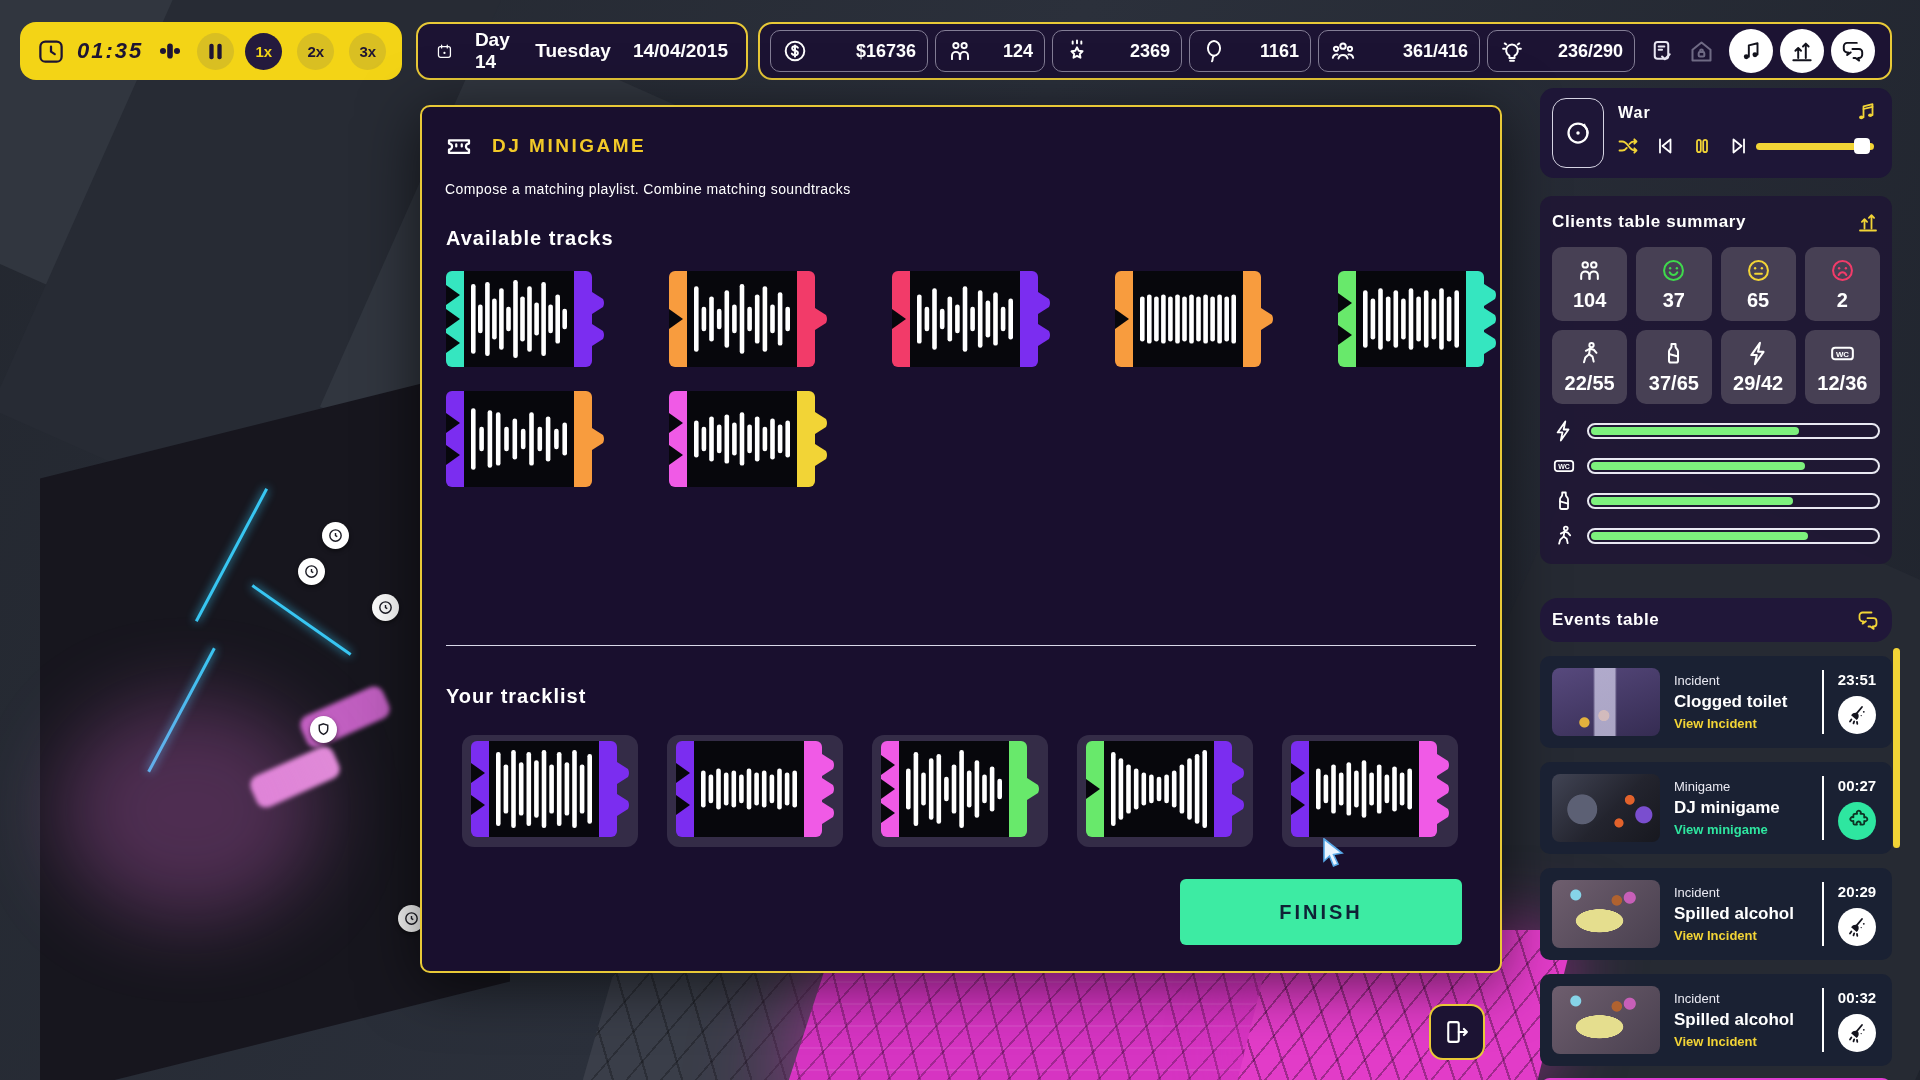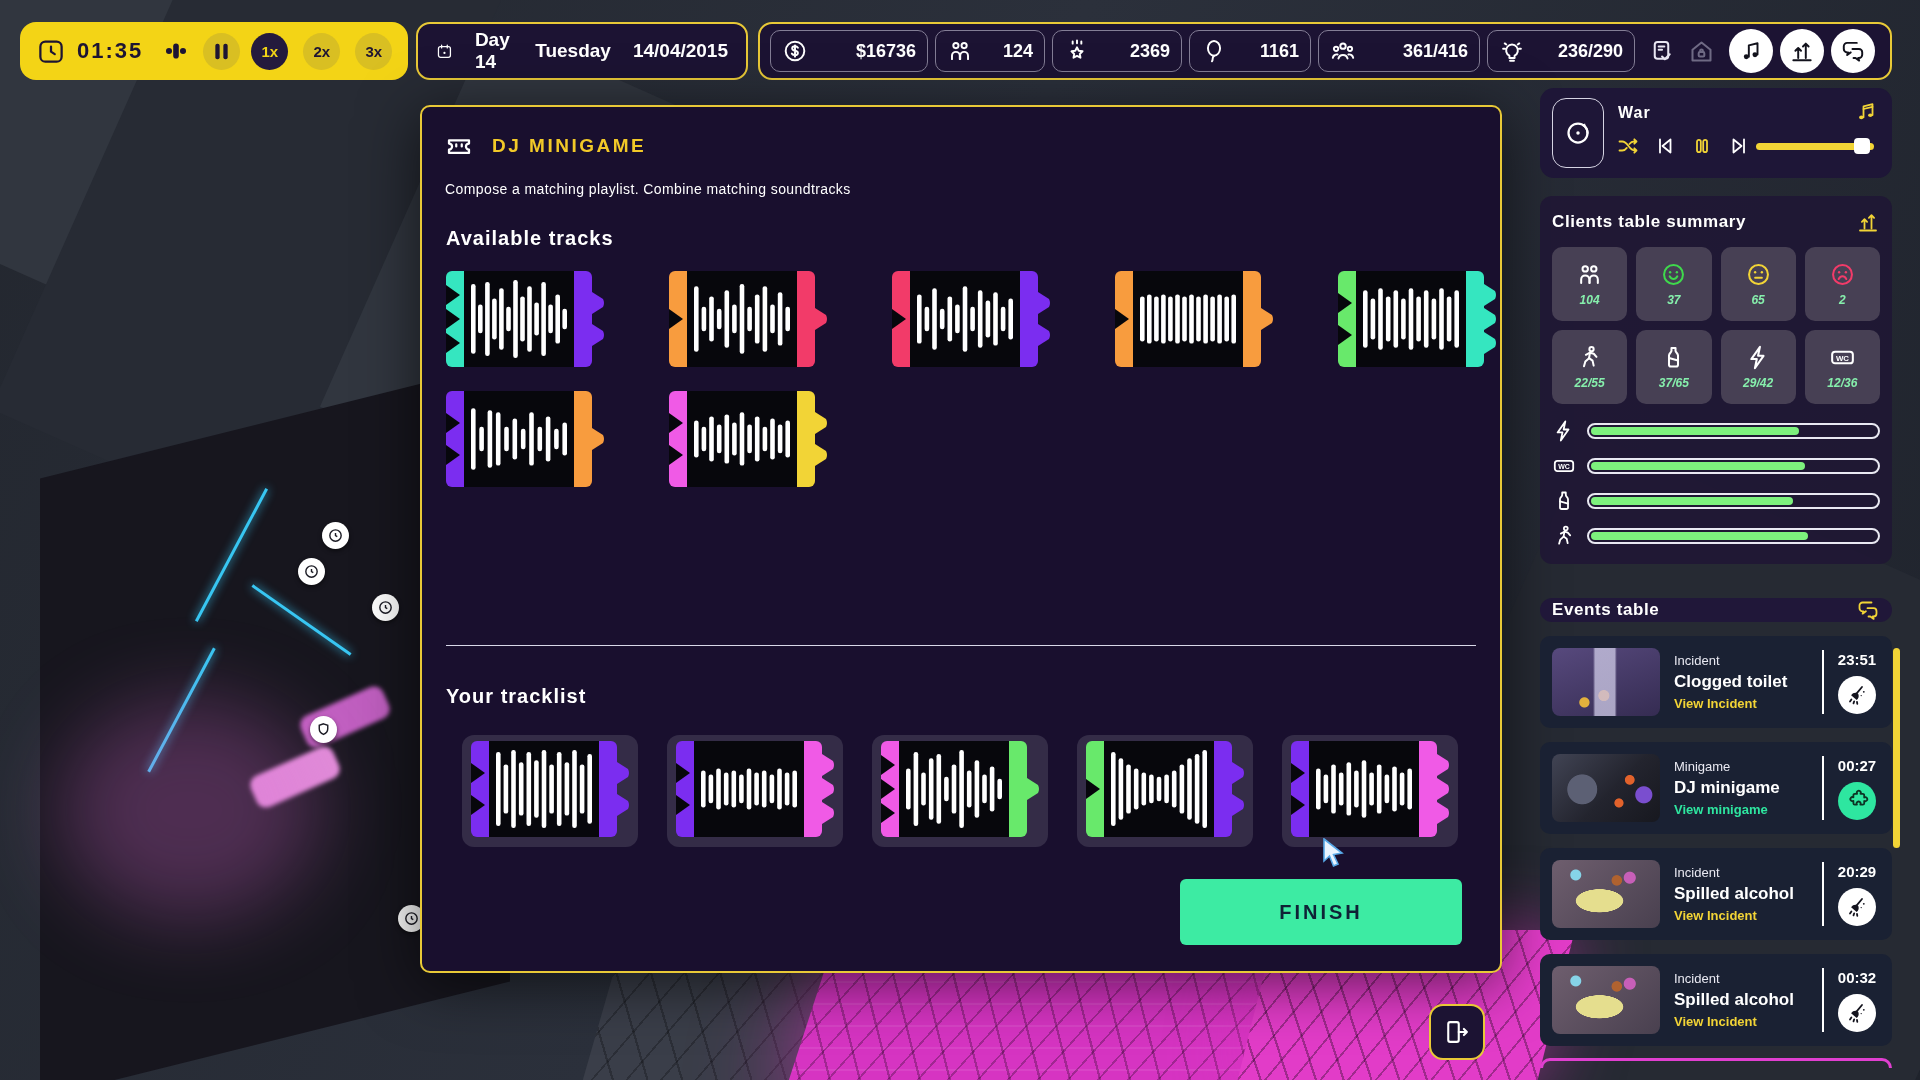--- a/index.html
+++ b/index.html
@@ -33,21 +33,21 @@
     transform:skewX(-16deg);}
   .map-badge{position:absolute;width:27px;height:27px;border-radius:50%;background:#fff;
     display:flex;align-items:center;justify-content:center;color:#1b1b24;box-shadow:0 2px 4px rgba(0,0,0,.5);}
   .map-badge svg{width:17px;height:17px;}
 
   
   .time-pill{left:20px;top:22px;height:58px;background:var(--pill-yellow);border-radius:16px;
     display:flex;align-items:center;gap:11px;padding:0 16px;color:#1d1433;}
   .time-pill .t-icon{width:30px;height:30px;}
   .time-pill svg{width:100%;height:100%;}
-  .time-text{font-size:22px;font-weight:800;letter-spacing:2px;margin-right:8px;}
+  .time-text{font-size:22px;font-weight:800;letter-spacing:2px;margin-right:2px;font-style:italic;}
   .vol-icon{width:28px;height:28px;margin-right:2px;}
   .round-btn{width:37px;height:37px;border-radius:50%;display:flex;align-items:center;justify-content:center;
     background:#d9bf22;color:#1d1433;font-weight:800;font-size:15px;cursor:pointer;}
   .round-btn svg{width:20px;height:20px;}
   .round-btn.selected{background:#241a3d;color:var(--pill-yellow);}
 
   .panel-dark{background:#1c1333;border:2px solid var(--accent);border-radius:14px;}
   .date-panel{left:416px;top:22px;width:332px;height:58px;display:flex;align-items:center;
     gap:22px;padding:0 18px;color:#fff;font-size:19px;font-weight:800;}
   .date-panel .t-icon{width:27px;height:27px;color:#fff;}
@@ -106,31 +106,31 @@
   .clients{left:1540px;top:196px;width:352px;padding:14px 12px 16px;background:rgba(31,23,52,.92);border-radius:12px;}
   .side-header{display:flex;align-items:center;justify-content:space-between;}
   .side-title{color:#fff;font-size:17px;font-weight:800;letter-spacing:.6px;}
   .side-hicon{width:24px;height:24px;color:var(--gold);cursor:pointer;}
   .side-hicon svg{width:100%;height:100%;}
   .cards-grid{display:grid;grid-template-columns:repeat(4,1fr);gap:9px;margin-top:13px;}
   .stat-card{height:74px;background:#474054;border-radius:10px;display:flex;flex-direction:column;
     align-items:center;justify-content:center;gap:5px;}
   .stat-card .c-icon{width:27px;height:27px;color:#fff;}
   .stat-card svg{width:100%;height:100%;}
-  .stat-card .c-val{color:#86efac;font-size:12px;font-weight:800;font-style:italic;}
+  .stat-card .c-val{color:#ffffff;font-size:20px;font-weight:800;}
   .bars{margin-top:15px;display:flex;flex-direction:column;gap:11px;}
   .bar-row{display:flex;align-items:center;gap:11px;}
   .bar-row .b-icon{width:24px;height:24px;color:#fff;flex:0 0 auto;}
   .bar-row svg{width:100%;height:100%;}
   .bar-track{flex:1;height:16px;border:2px solid #e9e9f2;border-radius:8px;padding:2px;}
   .bar-fill{height:100%;background:var(--green);border-radius:4px;}
 
   
   .events{left:1540px;top:598px;width:352px;}
-  .events .side-header{background:#201739;border-radius:18px;padding:0 12px;}
+  .events .side-header{background:#201739;border-radius:18px;padding:10px 12px;}
   .event-card{position:relative;margin-top:14px;height:92px;background:#1a2133;border-radius:10px;
     padding:12px;display:flex;align-items:center;cursor:pointer;}
   .event-thumb{width:108px;height:68px;border-radius:8px;flex:0 0 auto;}
   .event-text{flex:1;margin-left:14px;display:flex;flex-direction:column;gap:4px;min-width:0;}
   .event-type{color:#e9e9f2;font-size:13px;}
   .event-name{color:#fff;font-size:17px;font-weight:800;white-space:nowrap;}
   .event-link{font-size:13px;font-weight:700;cursor:pointer;}
   .link-yellow{color:var(--gold);}
   .link-teal{color:#2ee6a0;}
   .event-sep{width:2px;align-self:stretch;background:#fff;margin:2px 10px 2px 2px;}

